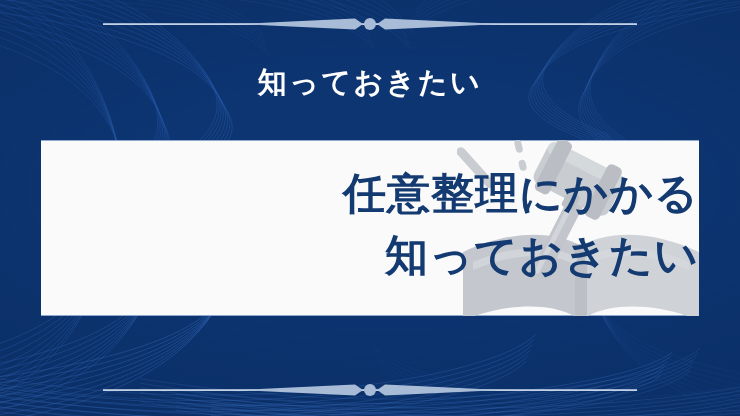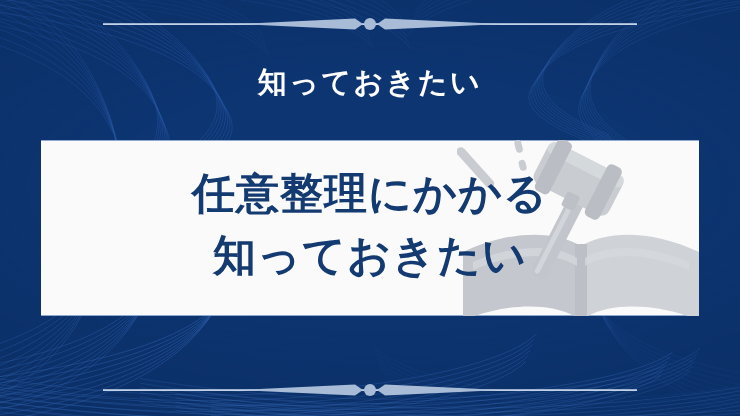--- a/index.html
+++ b/index.html
@@ -79,21 +79,21 @@
     top: -6px;
     width: 250px;
     height: 190px;
     pointer-events: none;
   }
   .card-title {
     position: absolute;
     left: 0;
     top: 22px;
     width: 658px;
-    text-align: center;
+    text-align: right;
     color: #143a72;
     font-size: 43px;
     font-weight: 700;
     line-height: 62px;
     letter-spacing: 1px;
     white-space: nowrap;
   }
   .card-title .tline { display: block; }
 </style>
 </head>

